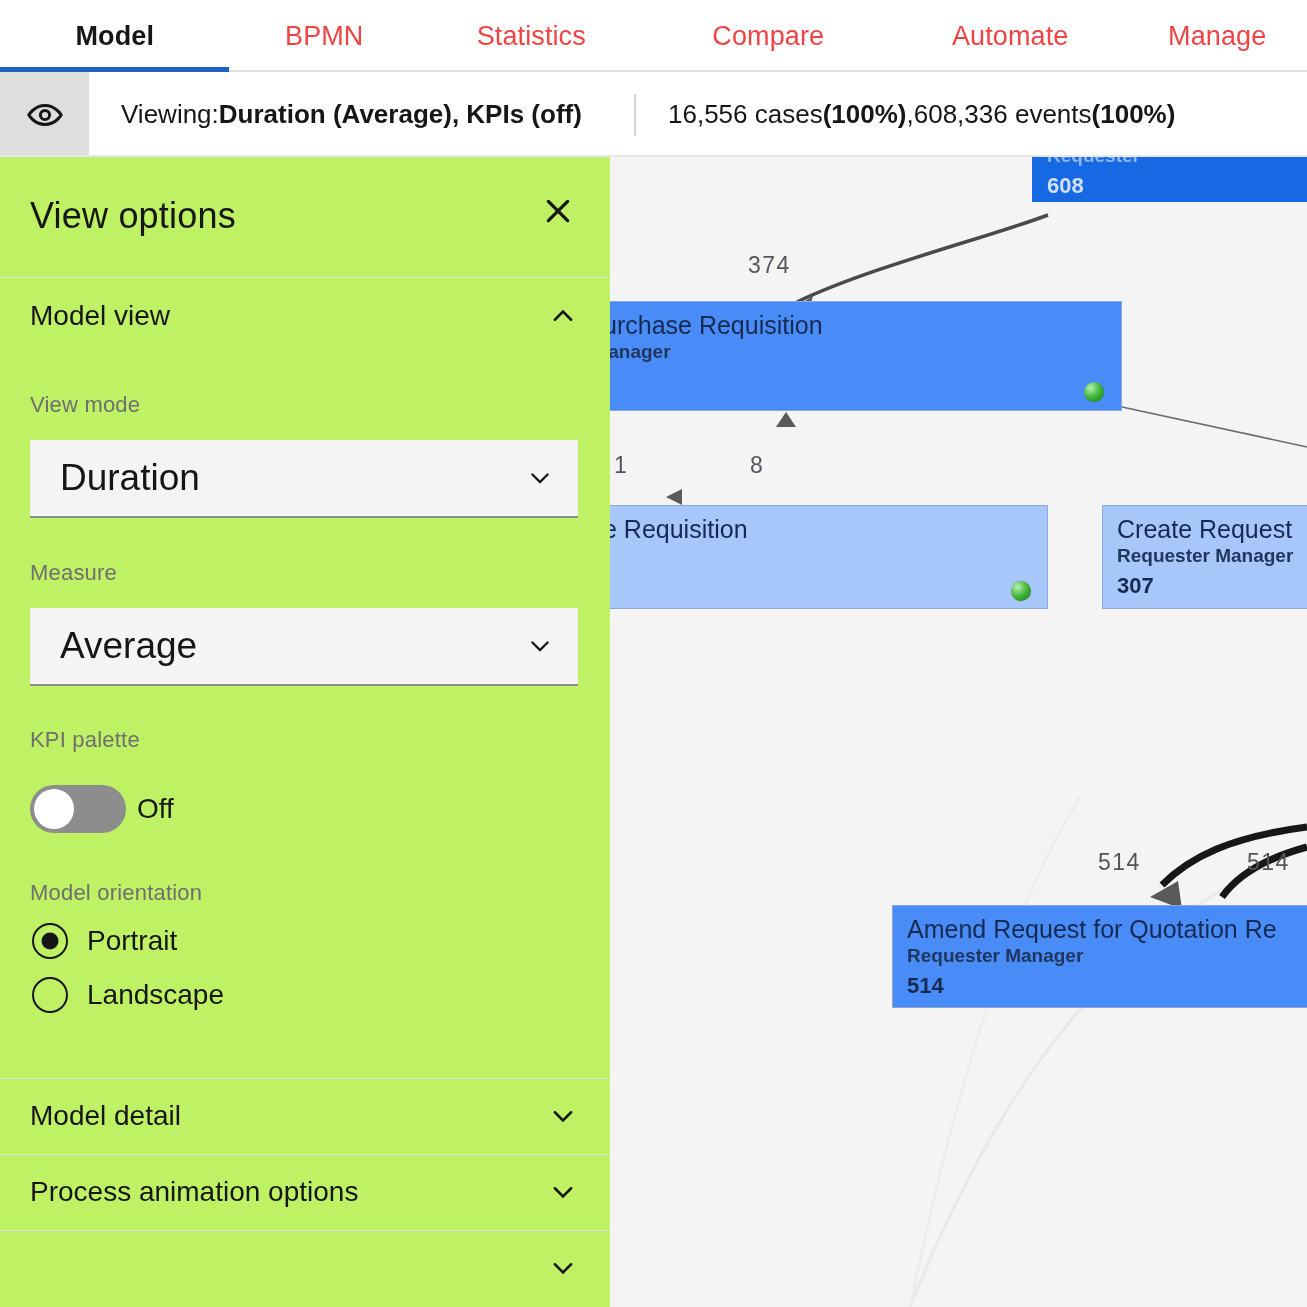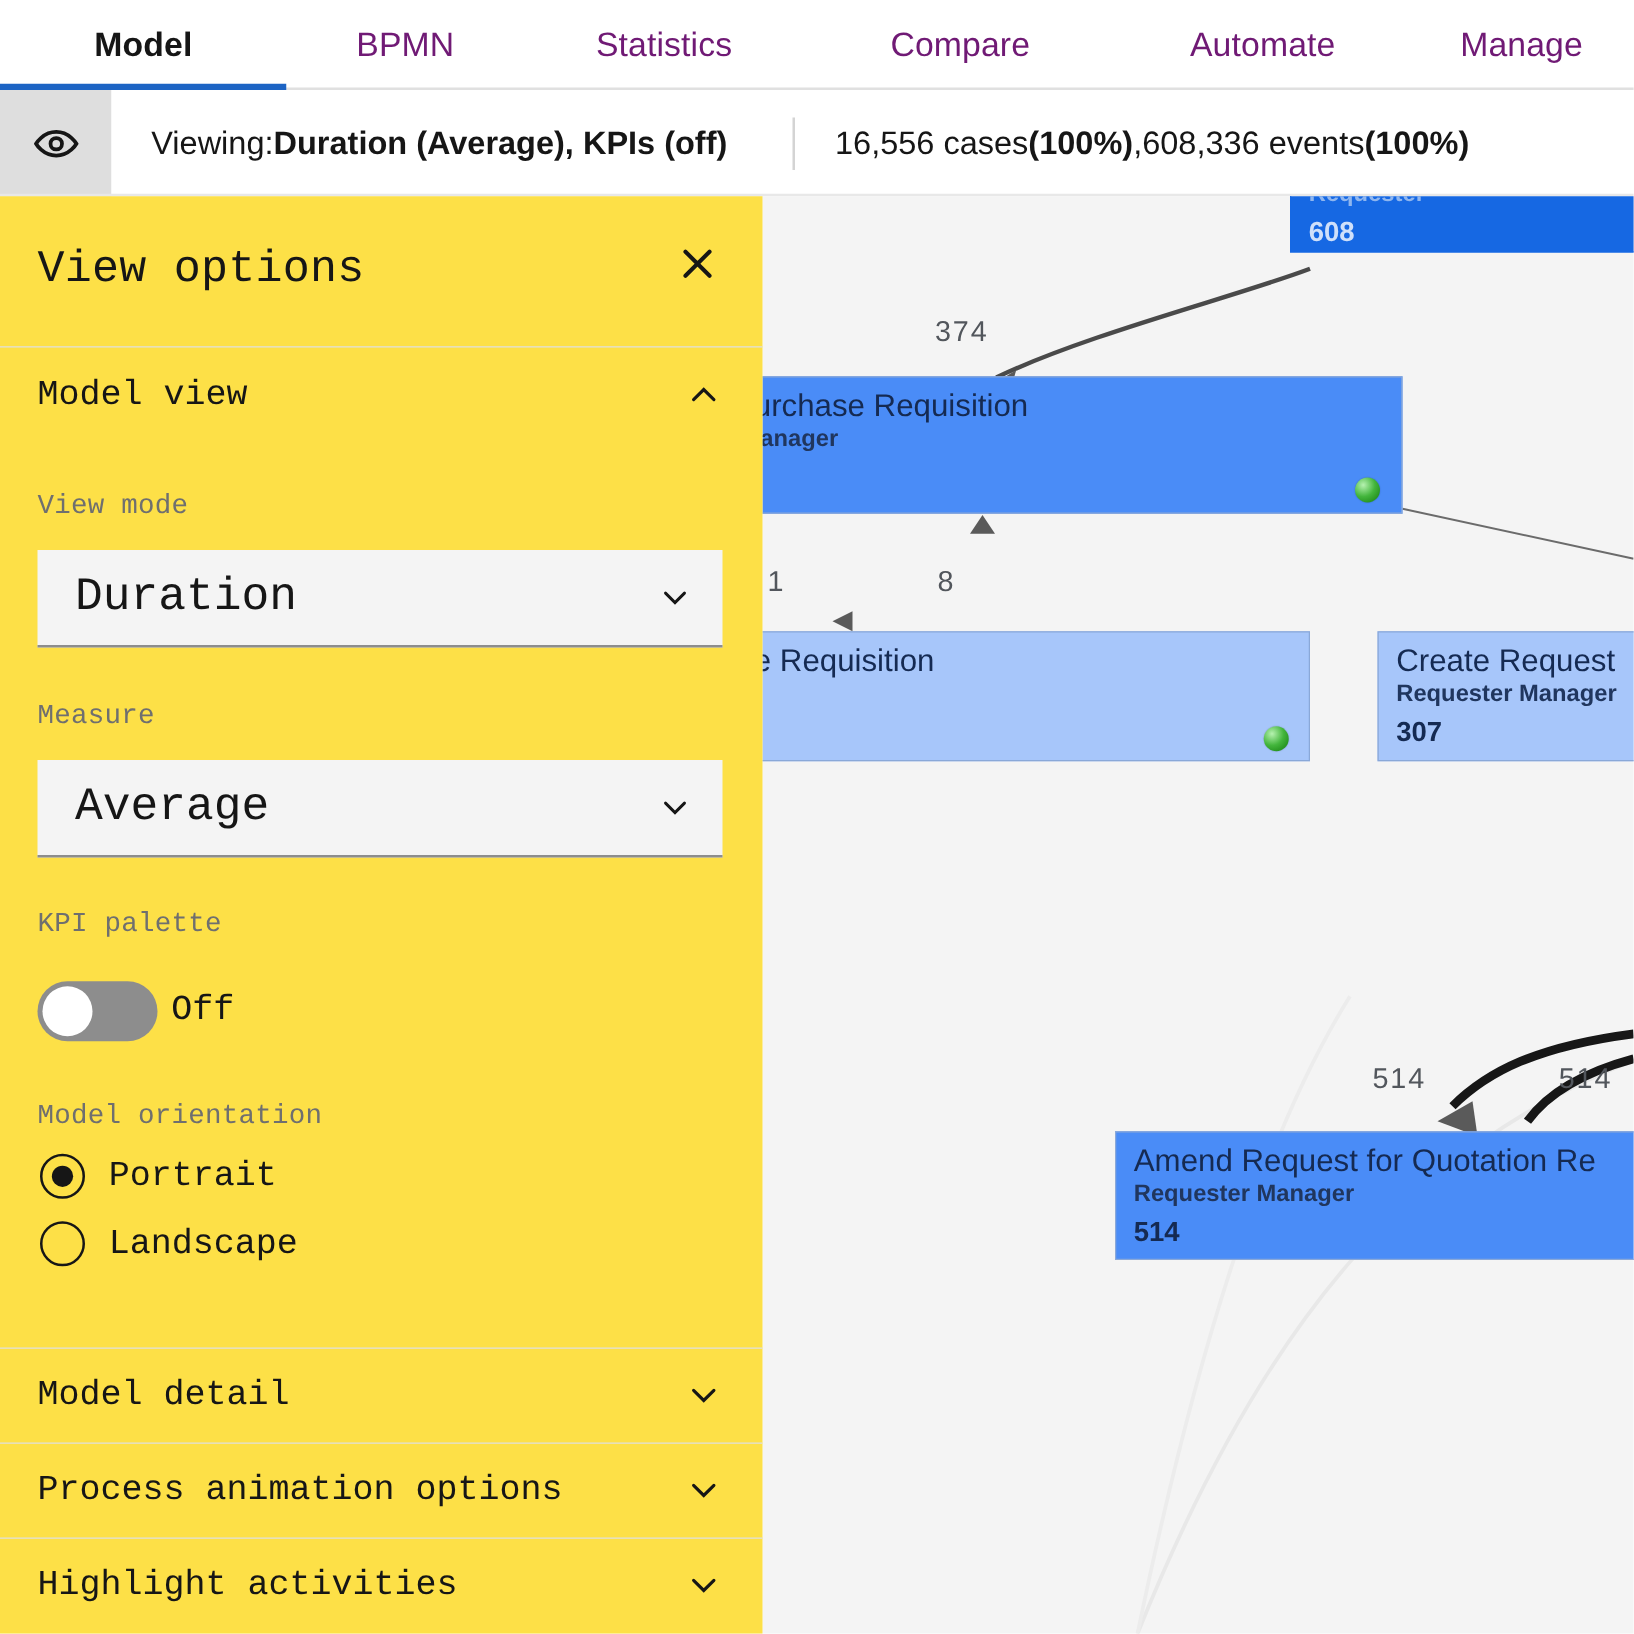--- a/index.html
+++ b/index.html
@@ -40,21 +40,21 @@
     height: 2px;
     background: #e0e0e0;
   }
   .tab {
     position: relative;
     height: 72px;
     display: flex;
     align-items: center;
     justify-content: center;
     font-size: 27px;
-    color: #701a75;
+    color: #ef4444;
     letter-spacing: 0.1px;
     cursor: pointer;
     box-sizing: border-box;
   }
   .tab.active {
     color: #161616;
     font-weight: 700;
   }
   .tab.active::after {
     content: "";
@@ -196,24 +196,23 @@
     letter-spacing: 1.5px;
     white-space: nowrap;
   }
 
   
   .panel {
     position: absolute;
     left: 0; top: 157px;
     width: 610px;
     height: 1150px;
-    background: #fde047;
+    background: #bef264;
     box-sizing: border-box;
     overflow: hidden;
-    font-family: Liberation Mono, monospace;
   }
   .panel-header {
     position: relative;
     height: 121px;
     border-bottom: 1px solid #e0e0e0;
     box-sizing: border-box;
   }
   .panel-title {
     position: absolute;
     left: 30px; top: 38px;
@@ -522,21 +521,20 @@
       <div class="sh-label">Process animation options</div>
       <div class="chev">
         <svg width="30" height="30" viewBox="0 0 24 24">
           <path d="M5.5 9 L12 15.5 L18.5 9" stroke="#161616" stroke-width="2" fill="none" stroke-linecap="round"></path>
         </svg>
       </div>
     </div>
     <div class="divider-h" style="top:1073px;"></div>
 
     <div class="section-head" style="position:absolute; left:0; top:1073px; width:610px; height:76px;">
-      <div class="sh-label">Highlight activities</div>
       <div class="chev">
         <svg width="30" height="30" viewBox="0 0 24 24">
           <path d="M5.5 9 L12 15.5 L18.5 9" stroke="#161616" stroke-width="2" fill="none" stroke-linecap="round"></path>
         </svg>
       </div>
     </div>
 
   </div>
 
 </div>

